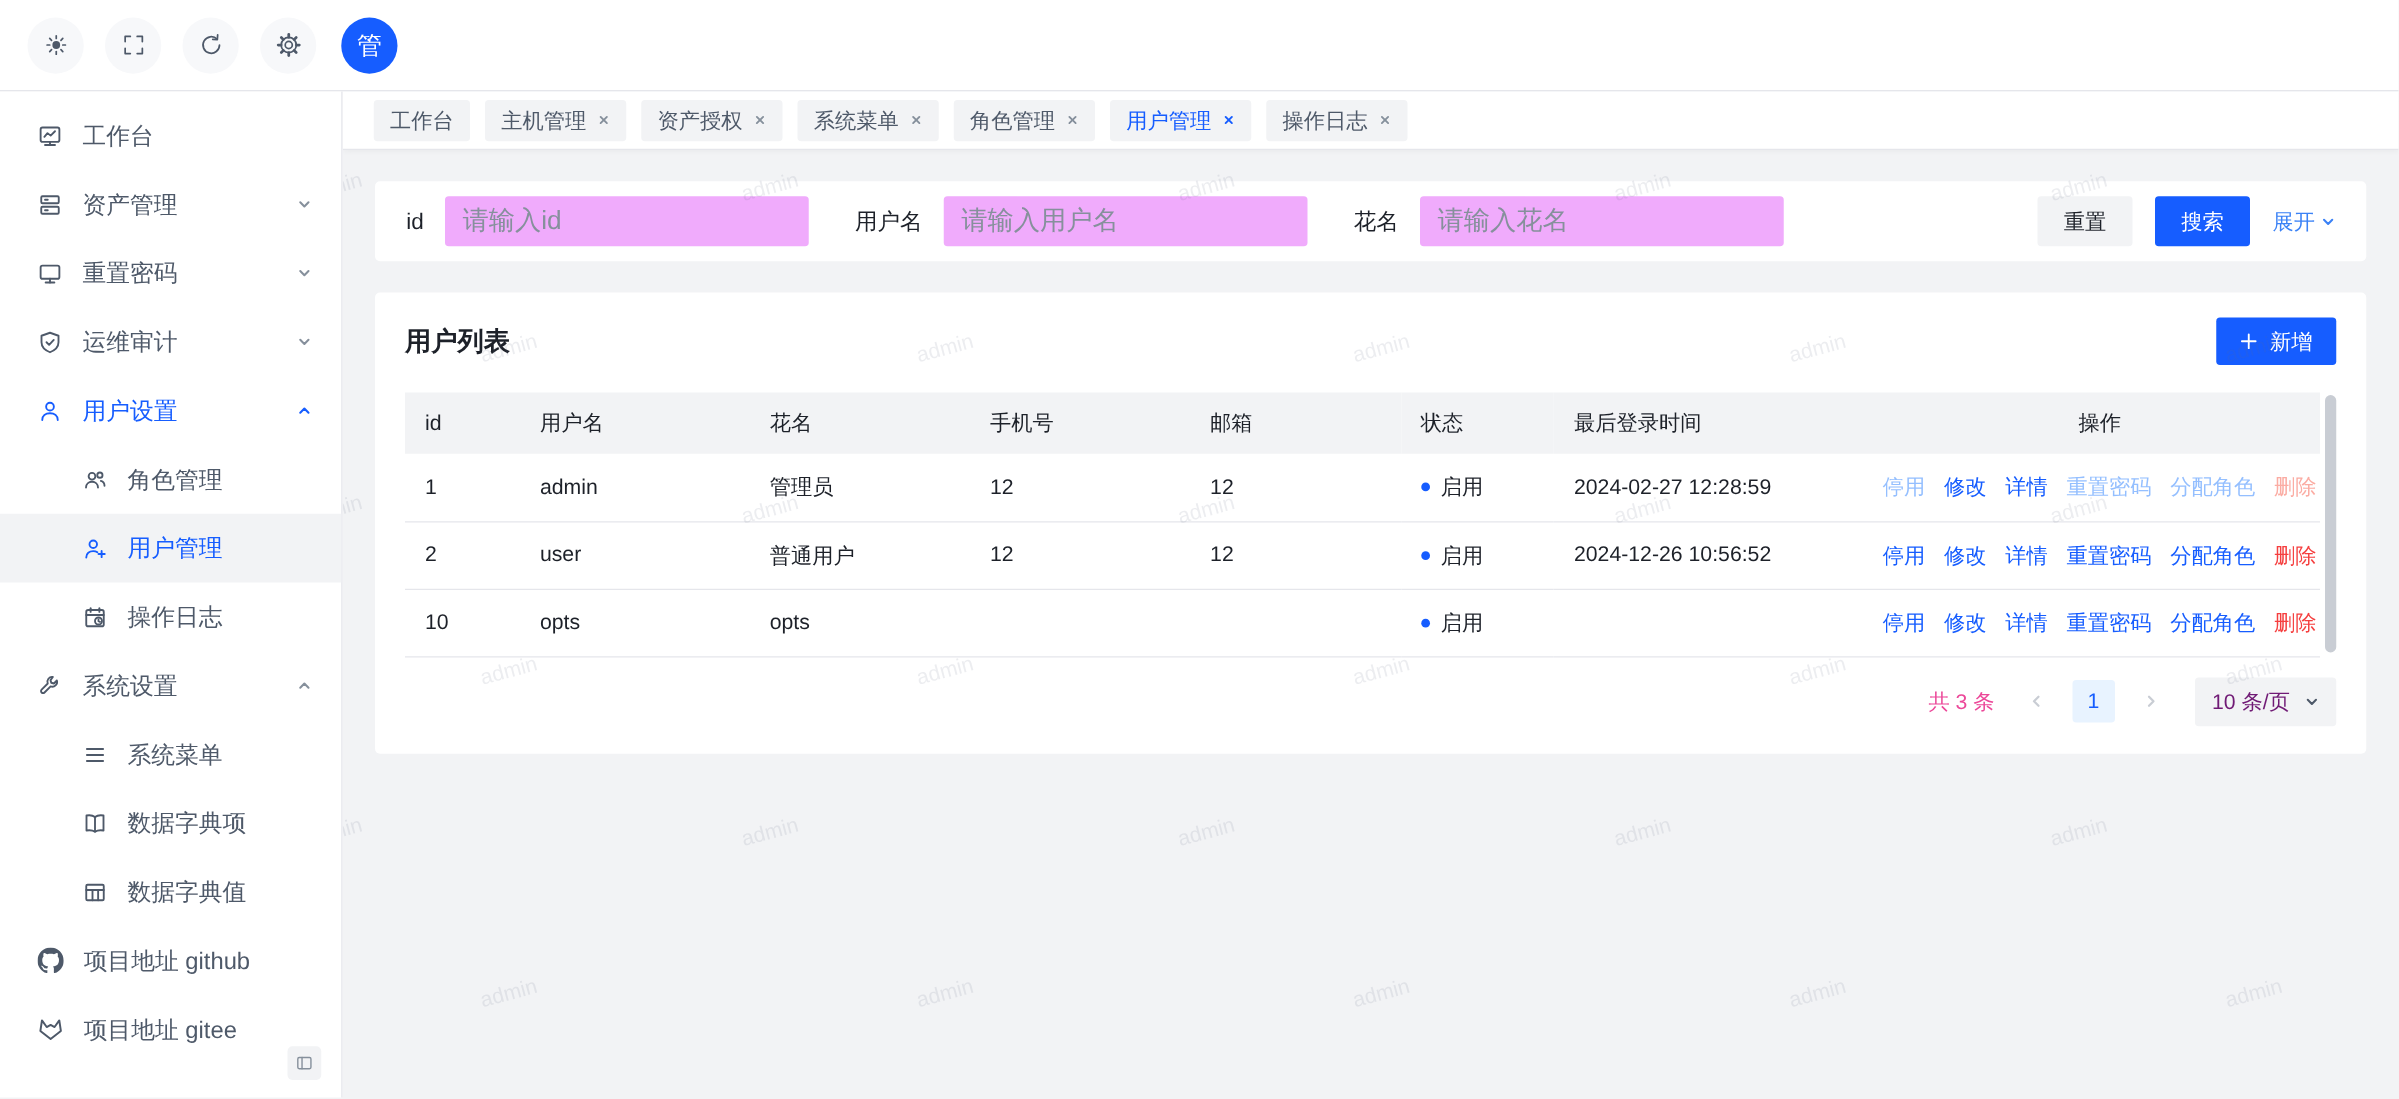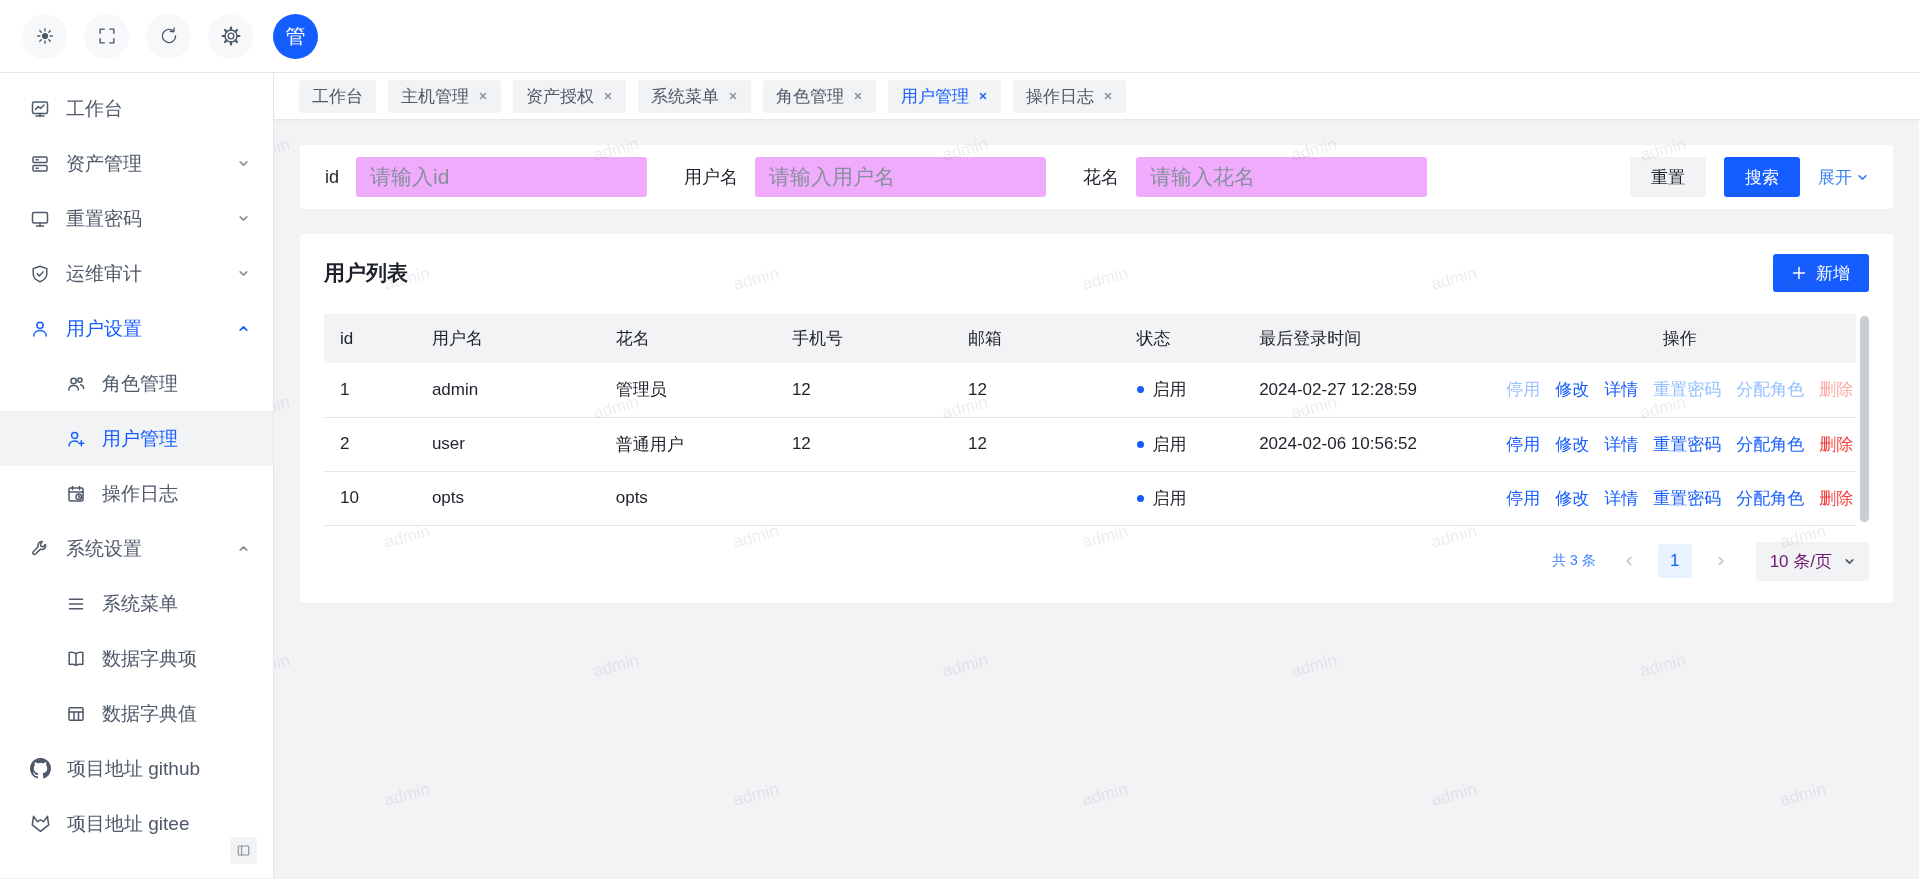--- a/index.html
+++ b/index.html
@@ -116,21 +116,21 @@
   .acts a { color: #165dff; text-decoration: none; cursor: pointer; white-space: nowrap; }
   .acts a.red { color: #f53f3f; }
   .acts a.dis { color: #94bfff; cursor: not-allowed; }
   .acts a.red.dis { color: #fbaca3; }
   .scroll-thumb {
     position: absolute; right: 0; top: 2px; width: 9px; height: 206px;
     background: #c9cdd4; border-radius: 5px; cursor: pointer;
   }
 
   .pagination { margin-top: 16px; display: flex; align-items: center; justify-content: flex-end; gap: 15px; }
-  .pg-total { font-size: 14px; color: #3b82f6; margin-right: 4px; }
+  .pg-total { font-size: 17px; color: #ec4899; margin-right: 4px; }
   .pg-arrow { width: 28px; height: 28px; display: flex; align-items: center; justify-content: center; color: #c9cdd4; cursor: pointer; }
   .pg-page {
     width: 34px; height: 34px; border-radius: 3px; background: #e8f3ff; color: #165dff;
     display: flex; align-items: center; justify-content: center; font-size: 17px; cursor: pointer;
   }
   .pg-size {
     height: 39px; background: #f2f3f5; border-radius: 3px; padding: 0 14px; margin-left: 6px;
     display: flex; align-items: center; gap: 12px; font-size: 17px; color: #701a75; cursor: pointer;
   }
   .pg-size .chev { color: #4e5969; }
@@ -539,21 +539,21 @@
                 <td>user</td>
                 <td>普通用户</td>
                 <td>12</td>
                 <td>12</td>
                 <td>
                   <span class="status">
                     <span class="dot"></span>
                     <span>启用</span>
                   </span>
                 </td>
-                <td>2024-02-06 10:56:52</td>
+                <td>2024-12-26 10:56:52</td>
                 <td class="c">
                   <span class="acts">
                     <a>停用</a>
                     <a>修改</a>
                     <a>详情</a>
                     <a>重置密码</a>
                     <a>分配角色</a>
                     <a class="red">删除</a>
                   </span>
                 </td>

